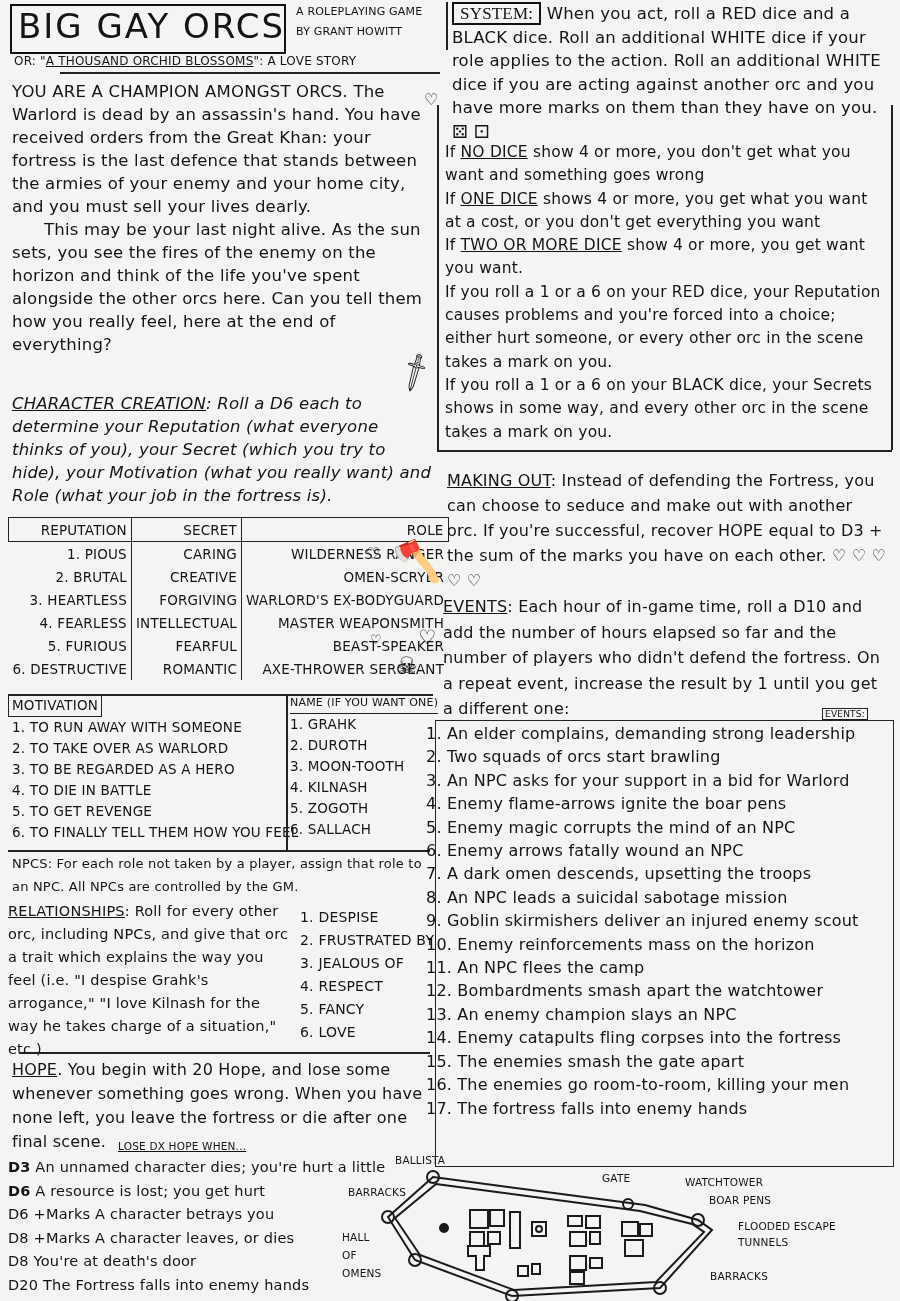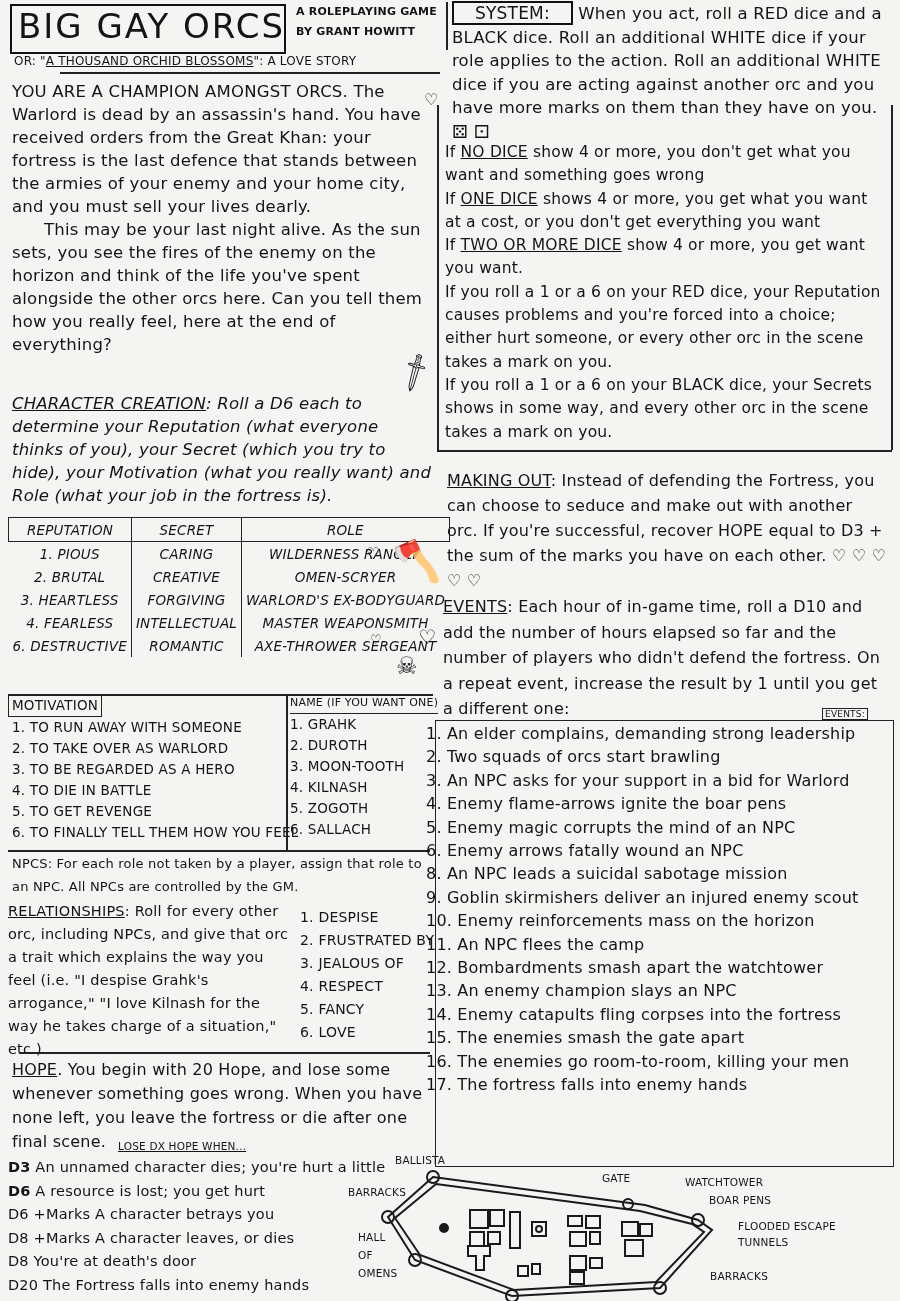--- a/index.html
+++ b/index.html
@@ -2,31 +2,31 @@
 <html><head>
 <meta charset="utf-8">
 <style>
   html,body{margin:0;padding:0;}
   body{width:900px;height:1301px;background:#f4f4f2;position:relative;overflow:hidden;
        font-family:"DejaVu Sans",sans-serif;color:#141414;}
   .abs{position:absolute;}
   .hand{font-family:"DejaVu Sans",sans-serif;letter-spacing:0.2px;}
   .title-box{left:10px;top:4px;width:272px;height:46px;border:2px solid #111;}
   .title{left:18px;top:6px;font-size:34px;letter-spacing:2px;font-weight:400;}
-  .subtitle{left:296px;top:2px;font-size:11px;line-height:20px;font-weight:bold;}
+  .subtitle{left:296px;top:2px;font-size:11px;line-height:20px;}
   .tagline{left:14px;top:54px;font-size:12px;}
   .tagline u{text-decoration:underline;}
   .para{font-size:16.5px;line-height:23px;}
   .col-l{left:12px;width:420px;}
   .vline{position:absolute;background:#222;width:1.5px;}
   .hline{position:absolute;background:#222;height:1.5px;}
-  .sys-label{border:2px solid #111;padding:0 21px;font-size:17px;}
+  .sys-label{border:2px solid #111;padding:0 6px;font-size:17px;font-family:Liberation Serif, serif;}
   .ul{text-decoration:underline;}
   table.traits{position:absolute;left:8px;top:517px;border-collapse:collapse;font-size:13.5px;}
-  table.traits td,table.traits th{font-weight:400;text-align:center;padding:1px 4px;height:21px;border-left:1.5px solid #222;font-style:italic;}
+  table.traits td,table.traits th{font-weight:400;text-align:right;padding:1px 4px;height:21px;border-left:1.5px solid #222;}
   table.traits th{border:1.5px solid #222;}
   table.traits td:first-child{border-left:none;}
   .list{font-size:13.5px;line-height:21px;}
   .events{font-size:16px;line-height:23.4px;}
   .events-label{border:1.5px solid #222;font-size:9px;padding:0 2px;}
   .heart{color:#222;font-size:16px;}
   .map svg{display:block;}
   .maplabel{font-size:10.5px;position:absolute;}
 </style>
 </head>
@@ -78,20 +78,25 @@
         <td>3. HEARTLESS</td>
         <td>FORGIVING</td>
         <td>WARLORD'S EX-BODYGUARD</td>
       </tr>
     <tr>
         <td>4. FEARLESS</td>
         <td>INTELLECTUAL</td>
         <td>MASTER WEAPONSMITH</td>
       </tr>
     <tr>
+        <td>5. FURIOUS</td>
+        <td>FEARFUL</td>
+        <td>BEAST-SPEAKER</td>
+      </tr>
+    <tr>
         <td>6. DESTRUCTIVE</td>
         <td>ROMANTIC</td>
         <td>AXE-THROWER SERGEANT</td>
       </tr>
   </tbody>
 </table>
 <span class="abs" style="left:392px;top:538px;font-size:40px;">🪓</span>
 <span class="abs" style="left:396px;top:652px;font-size:24px;">☠</span>
 <span class="abs heart" style="left:366px;top:544px;">♡</span>
 <span class="abs heart" style="left:370px;top:632px;font-size:13px;">♡</span>
@@ -173,20 +178,21 @@
 </div>
 <div class="abs hand events-label" style="left:822px;top:708px;">EVENTS:</div>
 <div class="abs" style="left:435px;top:720px;width:457px;height:445px;border:1.5px solid #222;"></div>
 <div class="abs hand events" style="left:426px;top:722px;width:448px;">
   <div>1. An elder complains, demanding strong leadership</div>
   <div>2. Two squads of orcs start brawling</div>
   <div>3. An NPC asks for your support in a bid for Warlord</div>
   <div>4. Enemy flame-arrows ignite the boar pens</div>
   <div>5. Enemy magic corrupts the mind of an NPC</div>
   <div>6. Enemy arrows fatally wound an NPC</div>
+  <div>7. A dark omen descends, upsetting the troops</div>
   <div>8. An NPC leads a suicidal sabotage mission</div>
   <div>9. Goblin skirmishers deliver an injured enemy scout</div>
   <div>10. Enemy reinforcements mass on the horizon</div>
   <div>11. An NPC flees the camp</div>
   <div>12. Bombardments smash apart the watchtower</div>
   <div>13. An enemy champion slays an NPC</div>
   <div>14. Enemy catapults fling corpses into the fortress</div>
   <div>15. The enemies smash the gate apart</div>
   <div>16. The enemies go room-to-room, killing your men</div>
   <div>17. The fortress falls into enemy hands</div>
@@ -222,20 +228,20 @@
       <rect x="178" y="106" width="10" height="10"></rect>
         <rect x="192" y="104" width="8" height="10"></rect>
       <rect x="230" y="96" width="16" height="14"></rect>
         <rect x="250" y="98" width="12" height="10"></rect>
       <rect x="230" y="112" width="14" height="12"></rect>
       <circle cx="104" cy="68" r="4" fill="#1a1a1a"></circle>
     </g>
   </svg>
   <span class="maplabel hand" style="left:55px;top:-6px;">BALLISTA</span>
   <span class="maplabel hand" style="left:8px;top:26px;text-align:center;">BARRACKS</span>
-  <span class="maplabel hand" style="left:2px;top:68px;width:44px;line-height:18px;margin-left:16px;">HALL OF OMENS</span>
+  <span class="maplabel hand" style="left:2px;top:68px;width:44px;line-height:18px;">HALL OF OMENS</span>
   <span class="maplabel hand" style="left:44px;top:118px;margin-top:38px;">WELL</span>
   <span class="maplabel hand" style="left:262px;top:12px;">GATE</span>
   <span class="maplabel hand" style="left:345px;top:16px;">WATCHTOWER</span>
   <span class="maplabel hand" style="left:369px;top:34px;">BOAR PENS</span>
   <span class="maplabel hand" style="left:398px;top:58px;width:100px;line-height:16px;">FLOODED ESCAPE TUNNELS</span>
   <span class="maplabel hand" style="left:370px;top:110px;">BARRACKS</span>
 </div>
 
 </body></html>

